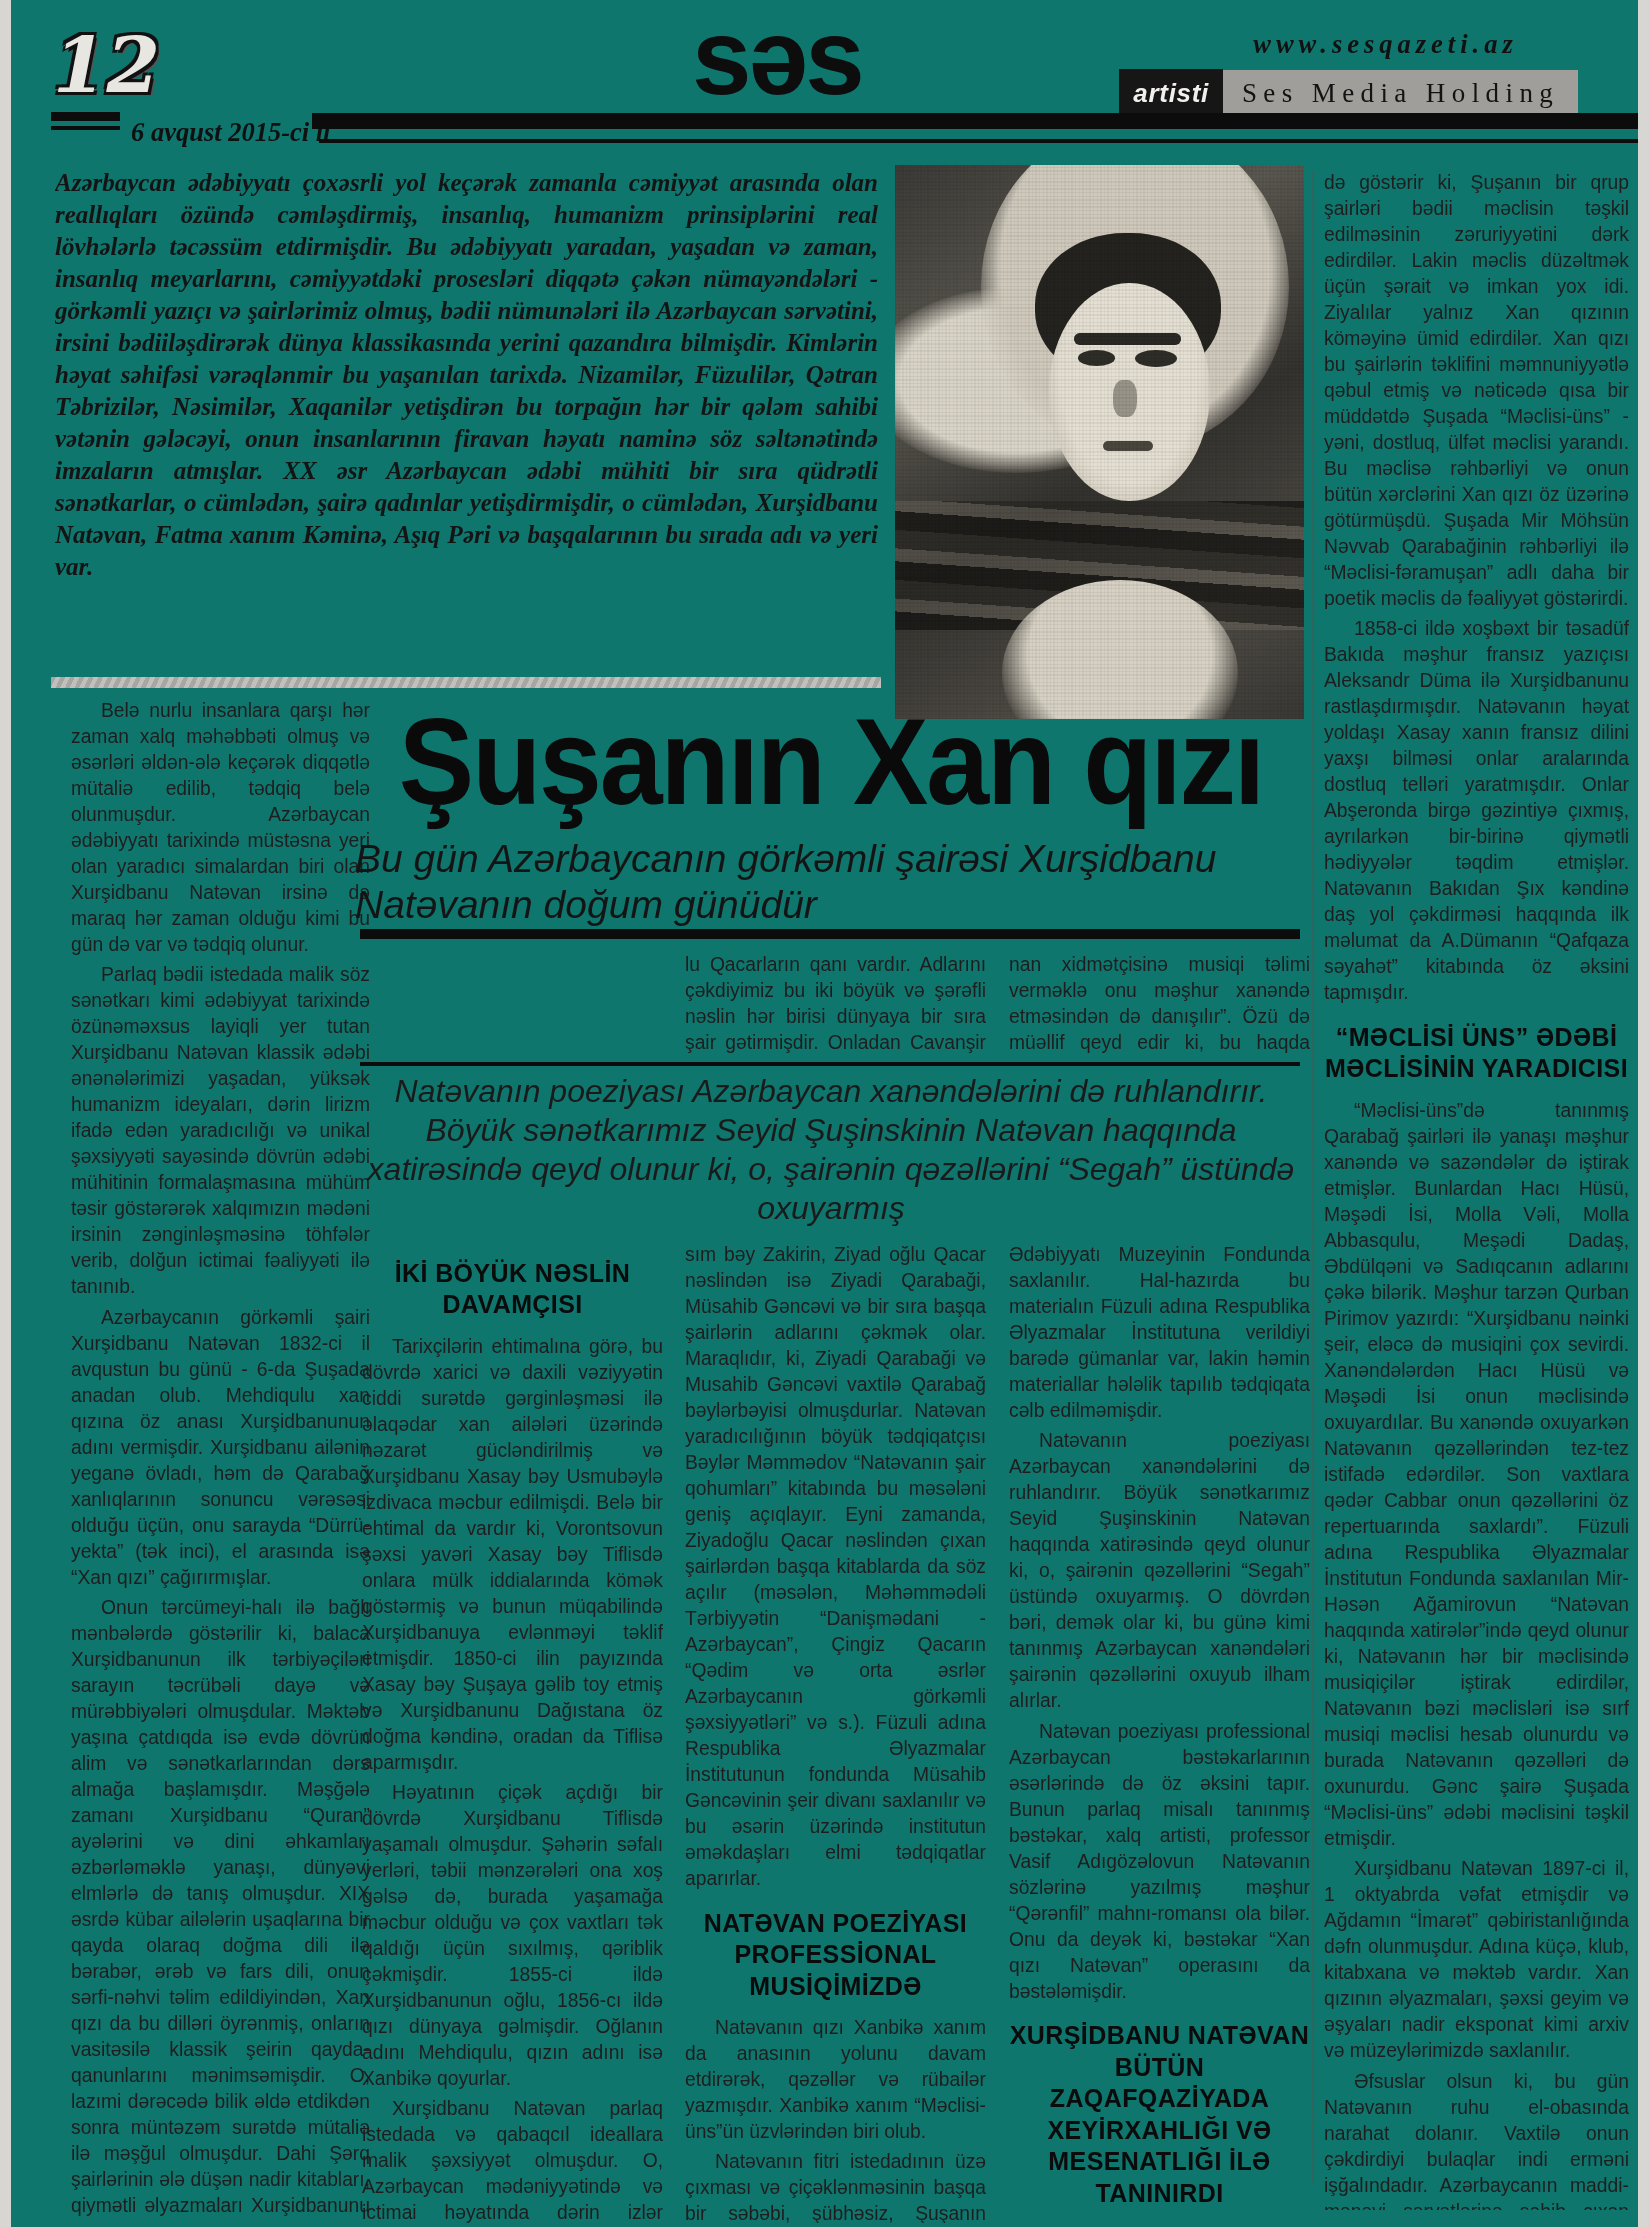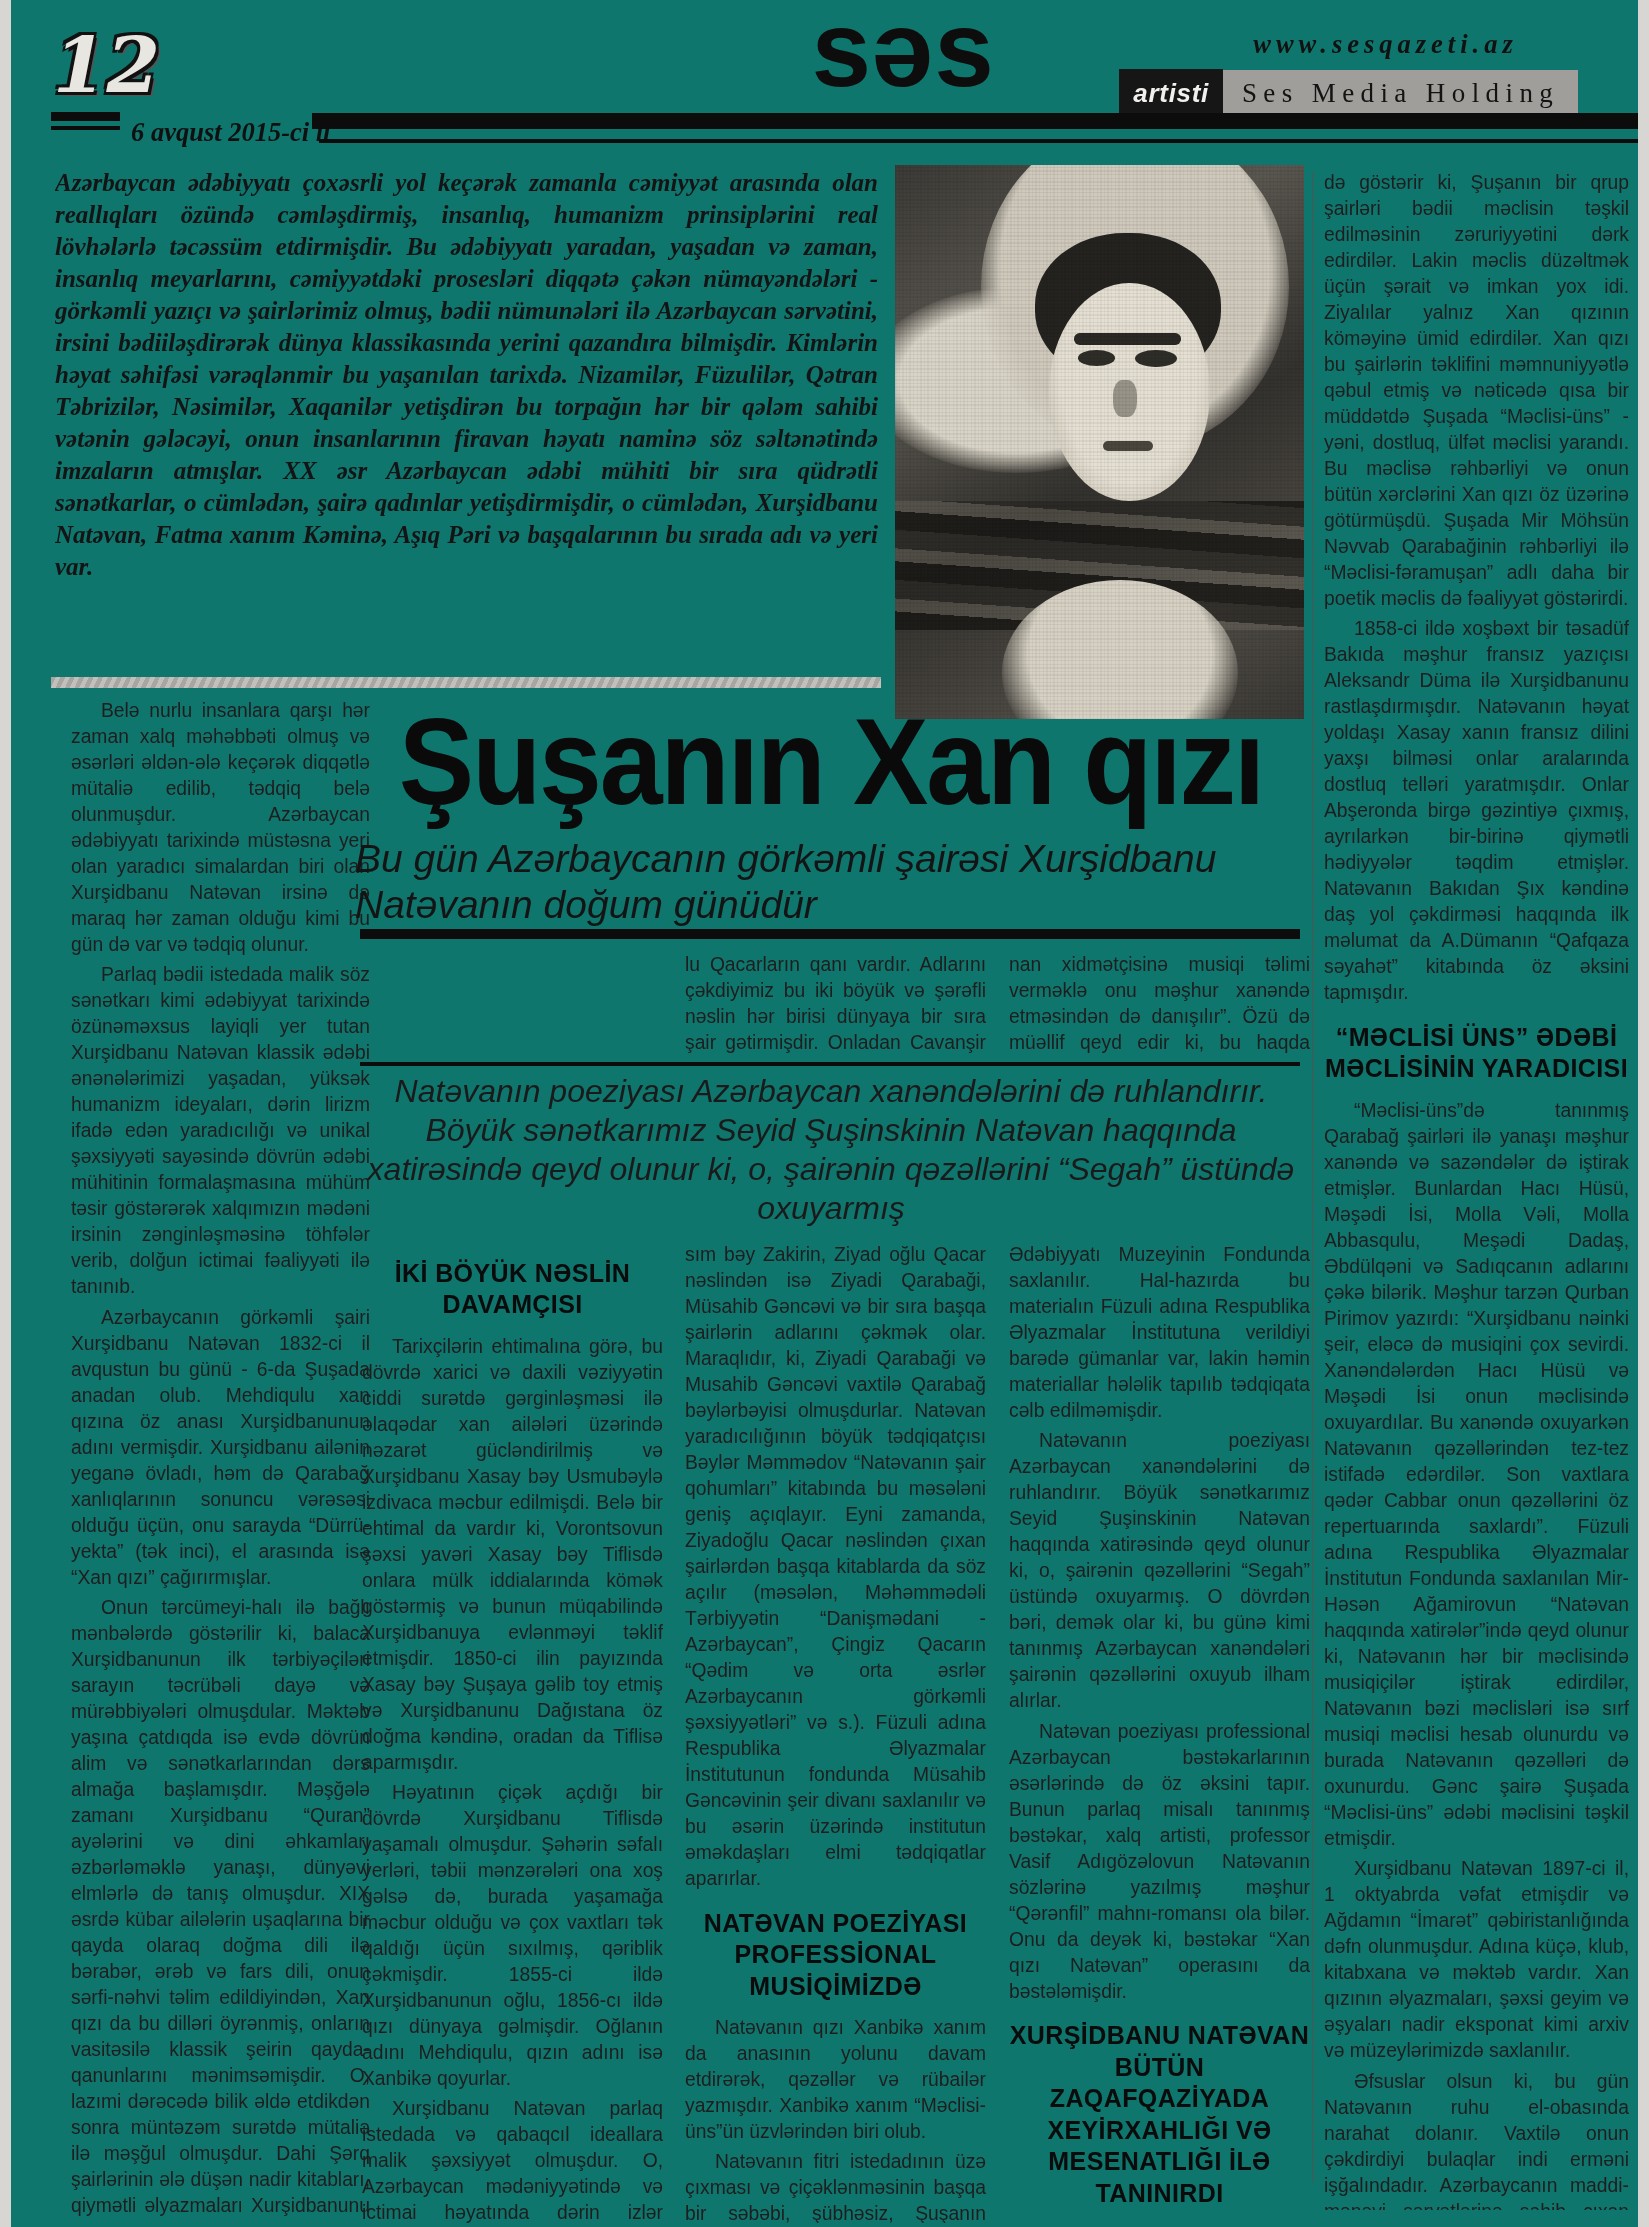--- a/index.html
+++ b/index.html
@@ -2,22 +2,22 @@
 <html style="font-size:11.5px"><head>
 <meta charset="utf-8">
 <style>
   html,body{margin:0;padding:0;background:#d8d6d2;}
   .page{position:relative;width:1627px;height:2227px;margin:0 auto;background:#0f766e;
         font-family:"Liberation Sans",sans-serif;color:#1b1b1b;overflow:hidden;}
   
   .pageno{position:absolute;left:42px;top:20px;font-size:77px;font-weight:900;font-style:italic;
           font-family:"DejaVu Serif",serif;color:#e8e6e1;
           text-shadow:-2.9px -2.9px 0 #111,2.9px -2.9px 0 #111,-2.9px 2.9px 0 #111,2.9px 2.9px 0 #111,4.3px 4.3px 0 #555;}
-  .logo{position:absolute;left:681px;top:4.3px;width:301px;text-align:right;font-size:107px;line-height:107px;
-        font-weight:900;letter-spacing:-2.9px;color:#0d0d0d;font-family:Liberation Mono, monospace;}
+  .logo{position:absolute;left:681px;top:4.3px;width:301px;text-align:left;font-size:107px;line-height:107px;
+        font-weight:900;letter-spacing:-2.9px;color:#0d0d0d;font-family:Liberation Sans, sans-serif;}
   .website{position:absolute;left:1117px;top:29px;width:515px;text-align:center;font-size:26.5px;font-weight:700;
            font-style:italic;font-family:Liberation Serif, serif;letter-spacing:5px;color:#111;}
   .fbrow{position:absolute;left:1108px;top:69px;display:flex;align-items:center;}
   .fbbadge{background:#161616;color:#f2f0ec;font-style:italic;font-weight:700;font-size:26px;
            padding:8.6px 14.3px;letter-spacing:0.7px;}
   .holding{background:#a09e9a;color:#131313;font-family:"Liberation Serif",serif;font-size:27px;
            letter-spacing:6.4px;padding:7.2px 18.6px;white-space:nowrap;}
   .date{position:absolute;left:120px;top:117px;font-size:26.5px;font-weight:700;font-style:italic;
         font-family:"Liberation Serif",serif;color:#101010;}
   .bar{position:absolute;background:#0c0c0c;}

